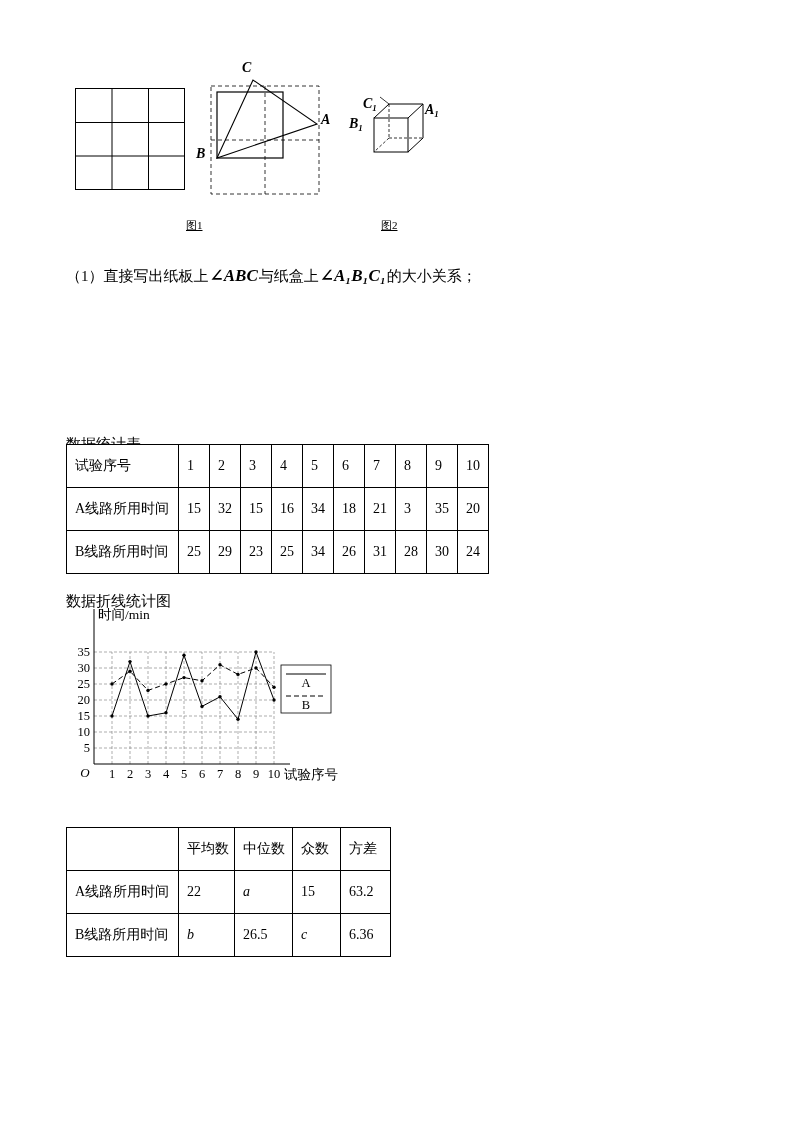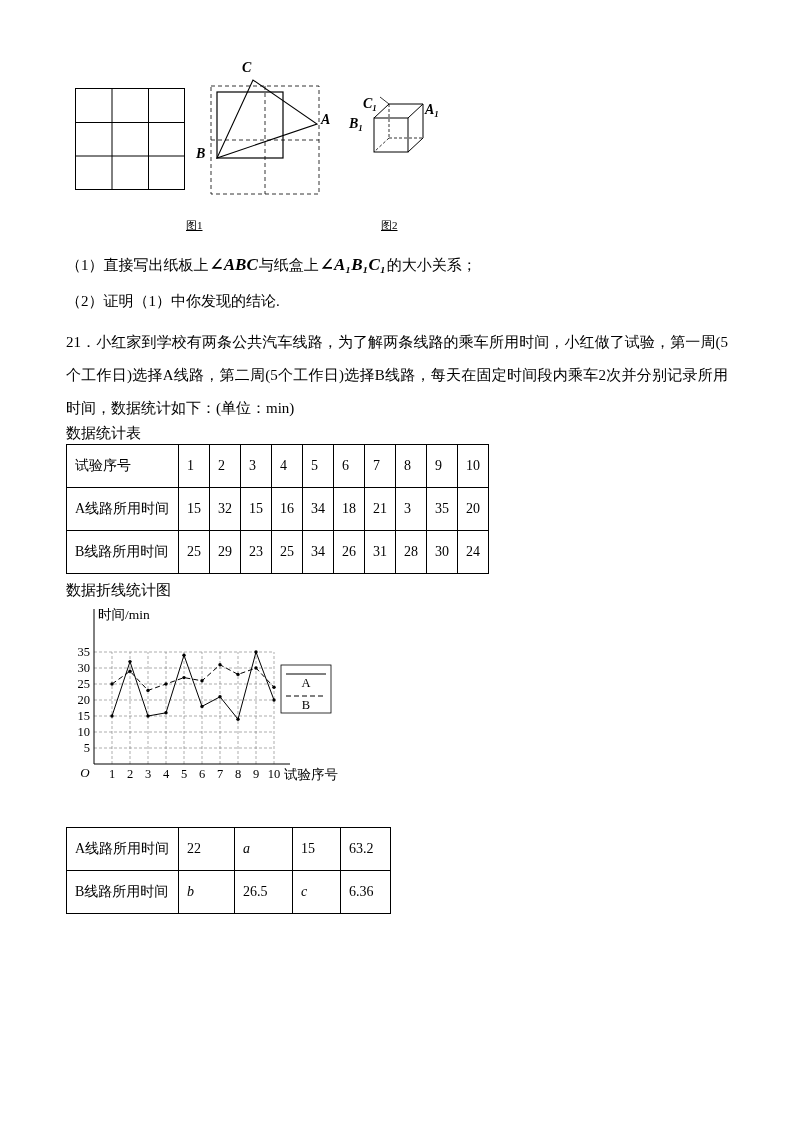--- a/index.html
+++ b/index.html
@@ -1,19 +1,19 @@
 <!DOCTYPE html>
 <html><head>
 <meta charset="utf-8">
 <style>
   html,body{margin:0;padding:0;background:#9a9a9a;}
   .page{position:relative;width:794px;height:1123px;margin:0 auto;background:#fff;
         font-family:"Liberation Serif","DejaVu Serif",serif;color:#000;overflow:hidden;}
   .abs{position:absolute;}
-  .txt{font-size:15px;white-space:nowrap;}
+  .txt{font-size:15px;white-space:nowrap;margin-top:11px;}
   .para{font-size:15px;line-height:33px;text-align:justify;}
   .caption{font-size:11px;text-decoration:underline;}
   .ptlabel{font-size:14px;font-style:italic;font-weight:bold;white-space:nowrap;}
   .formula{font-size:17px;font-style:italic;font-weight:bold;padding:0 1px;}
   table.dtable{border-collapse:collapse;table-layout:fixed;background:#fff;}
   table.dtable td{border:1px solid #000;font-size:14px;padding:0 4px 0 8px;height:42px;
         text-align:left;vertical-align:middle;overflow:hidden;}
   td.var{font-style:italic;}
   .blank{display:inline-block;width:74px;height:15px;border-bottom:1px solid #000;margin:0 1px;}
   .eq{margin:0 5px 0 3px;}
@@ -66,23 +66,21 @@
   <span class="abs ptlabel" style="left:425px;top:102px">A₁</span>
   <span class="abs ptlabel" style="left:349px;top:116px">B₁</span>
 
   <span class="abs caption" style="left:186px;top:218px">图1</span>
   <span class="abs caption" style="left:381px;top:218px">图2</span>
 
   <div class="abs txt" style="left:66px;top:254px">
     <span>（1）直接写出纸板上</span><span class="formula">∠ABC</span><span>与纸盒上</span><span class="formula">∠A₁B₁C₁</span><span>的大小关系；</span>
   </div>
 
-  <div class="abs txt" style="left:66px;top:292px">（2）证明（1）中你发现的结论.</div>
-
-  <div class="abs para" style="left:66px;top:326px;width:662px">21．小红家到学校有两条公共汽车线路，为了解两条线路的乘车所用时间，小红做了试验，第一周(5个工作日)选择A线路，第二周(5个工作日)选择B线路，每天在固定时间段内乘车2次并分别记录所用时间，数据统计如下：(单位：min)</div>
+
 
   <div class="abs txt" style="left:66px;top:424px">数据统计表</div>
   <table class="abs dtable" style="left:66px;top:444px;width:422px">
     <colgroup>
       <col style="width:112px">
         <col style="width:31px">
         <col style="width:31px">
         <col style="width:31px">
         <col style="width:31px">
         <col style="width:31px">
@@ -209,20 +207,27 @@
   <table class="abs dtable" style="left:66px;top:827px;width:324px">
     <colgroup>
       <col style="width:112px">
         <col style="width:56px">
         <col style="width:58px">
         <col style="width:48px">
         <col style="width:50px">
     </colgroup>
     <tbody>
         <tr>
+          <td></td>
+          <td>平均数</td>
+          <td>中位数</td>
+          <td>众数</td>
+          <td>方差</td>
+        </tr>
+        <tr>
           <td>A线路所用时间</td>
           <td>22</td>
           <td class="var">a</td>
           <td>15</td>
           <td>63.2</td>
         </tr>
         <tr>
           <td>B线路所用时间</td>
           <td class="var">b</td>
           <td>26.5</td>

